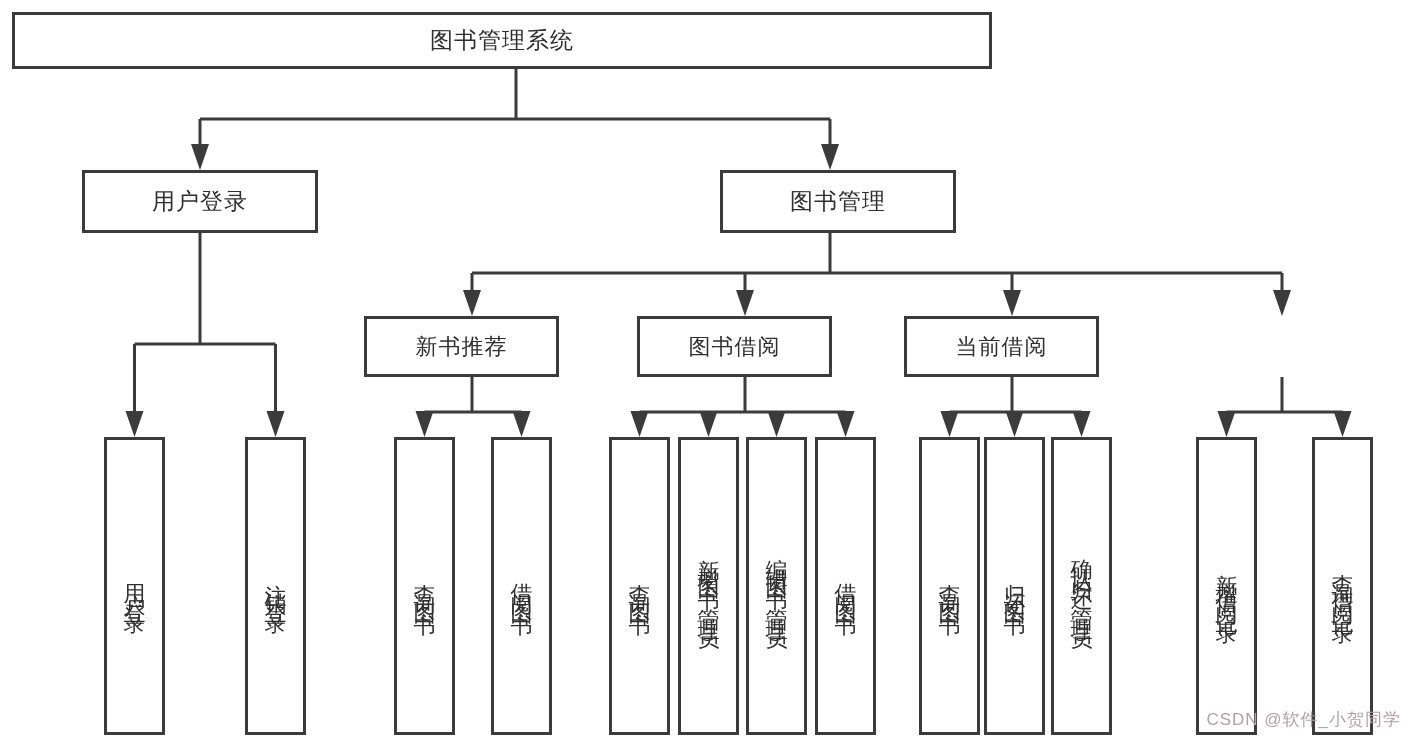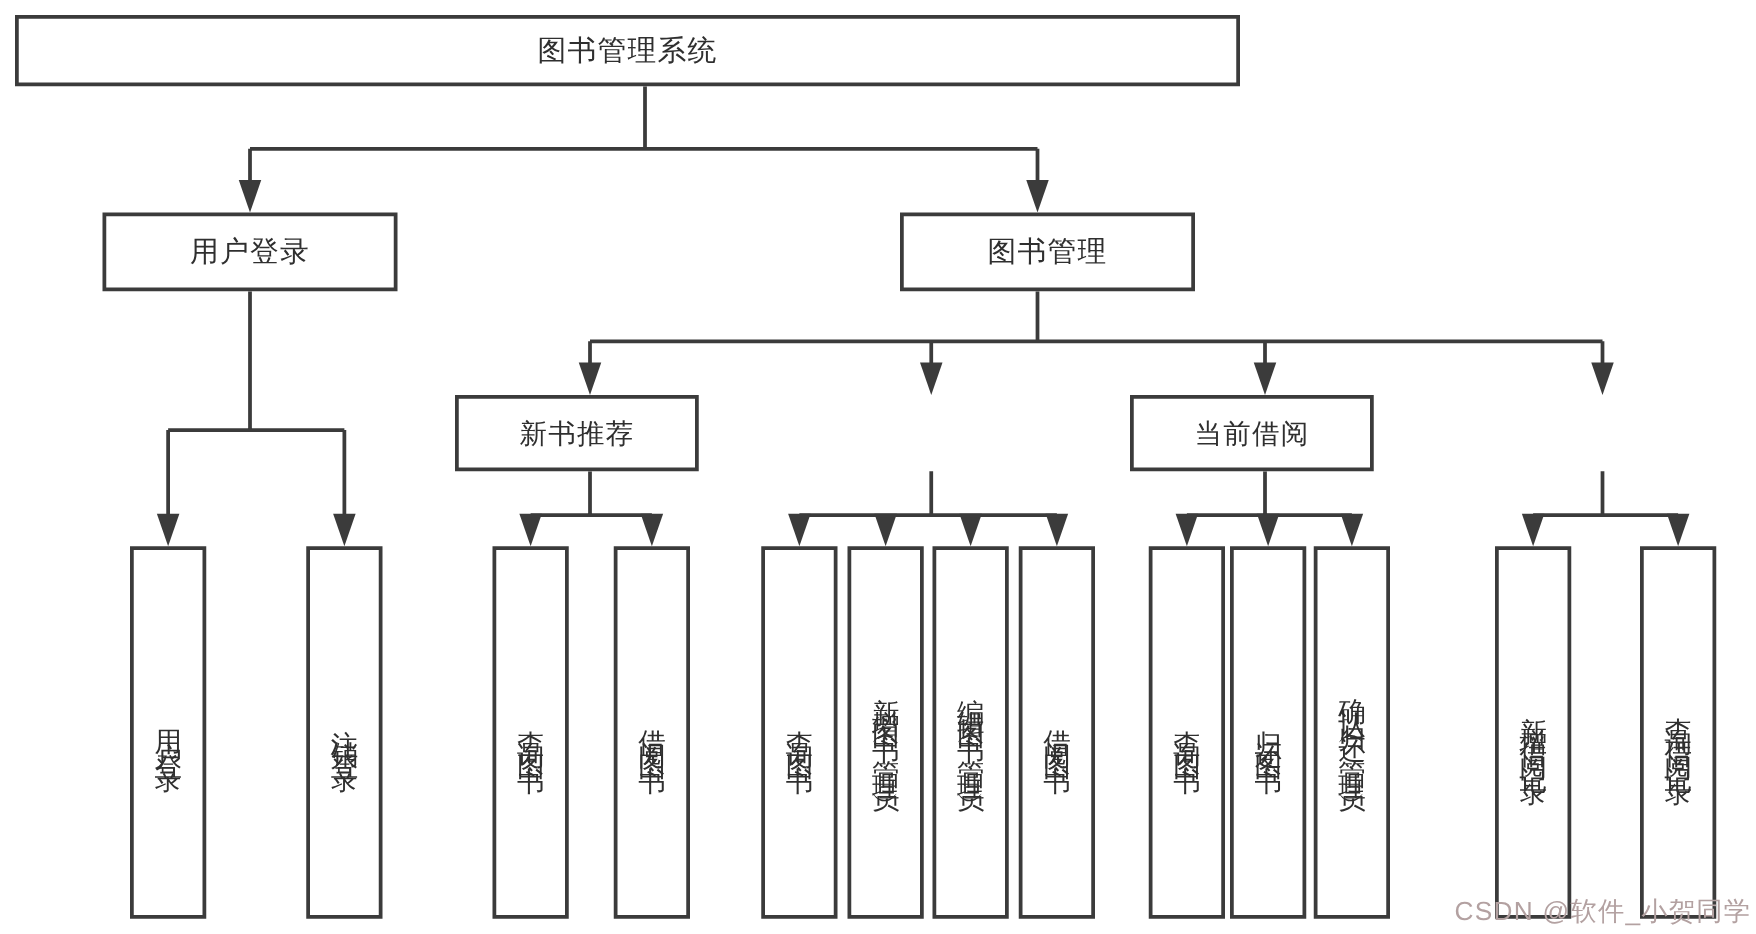--- a/index.html
+++ b/index.html
@@ -41,22 +41,22 @@
     writing-mode: vertical-rl;
     text-orientation: mixed;
     font-size: 22px;
     letter-spacing: 10px;
     line-height: 1;
     white-space: nowrap;
   }
   .watermark {
     position: absolute;
     right: 4px;
-    bottom: 4px;
-    font-size: 21px;
+    bottom: 16px;
+    font-size: 17px;
     color: var(--wm, #b3a1a1);
     letter-spacing: 1px;
     pointer-events: none;
   }
 </style>
 </head>
 <body>
 
 <div class="stage">
 
@@ -100,20 +100,23 @@
   <div class="node lv1" style="left:82px;">
     <span>用户登录</span>
   </div>
   <div class="node lv1" style="left:720px;">
     <span>图书管理</span>
   </div>
 
   <div class="node lv2" style="left:364px;">
     <span>新书推荐</span>
   </div>
+  <div class="node lv2" style="left:637px;">
+    <span>图书借阅</span>
+  </div>
   <div class="node lv2" style="left:904px;">
     <span>当前借阅</span>
   </div>
 
   <div class="node leaf" style="left:104px;">
     <span class="vtext">用户登录</span>
   </div>
   <div class="node leaf" style="left:245px;">
     <span class="vtext">注销登录</span>
   </div>

